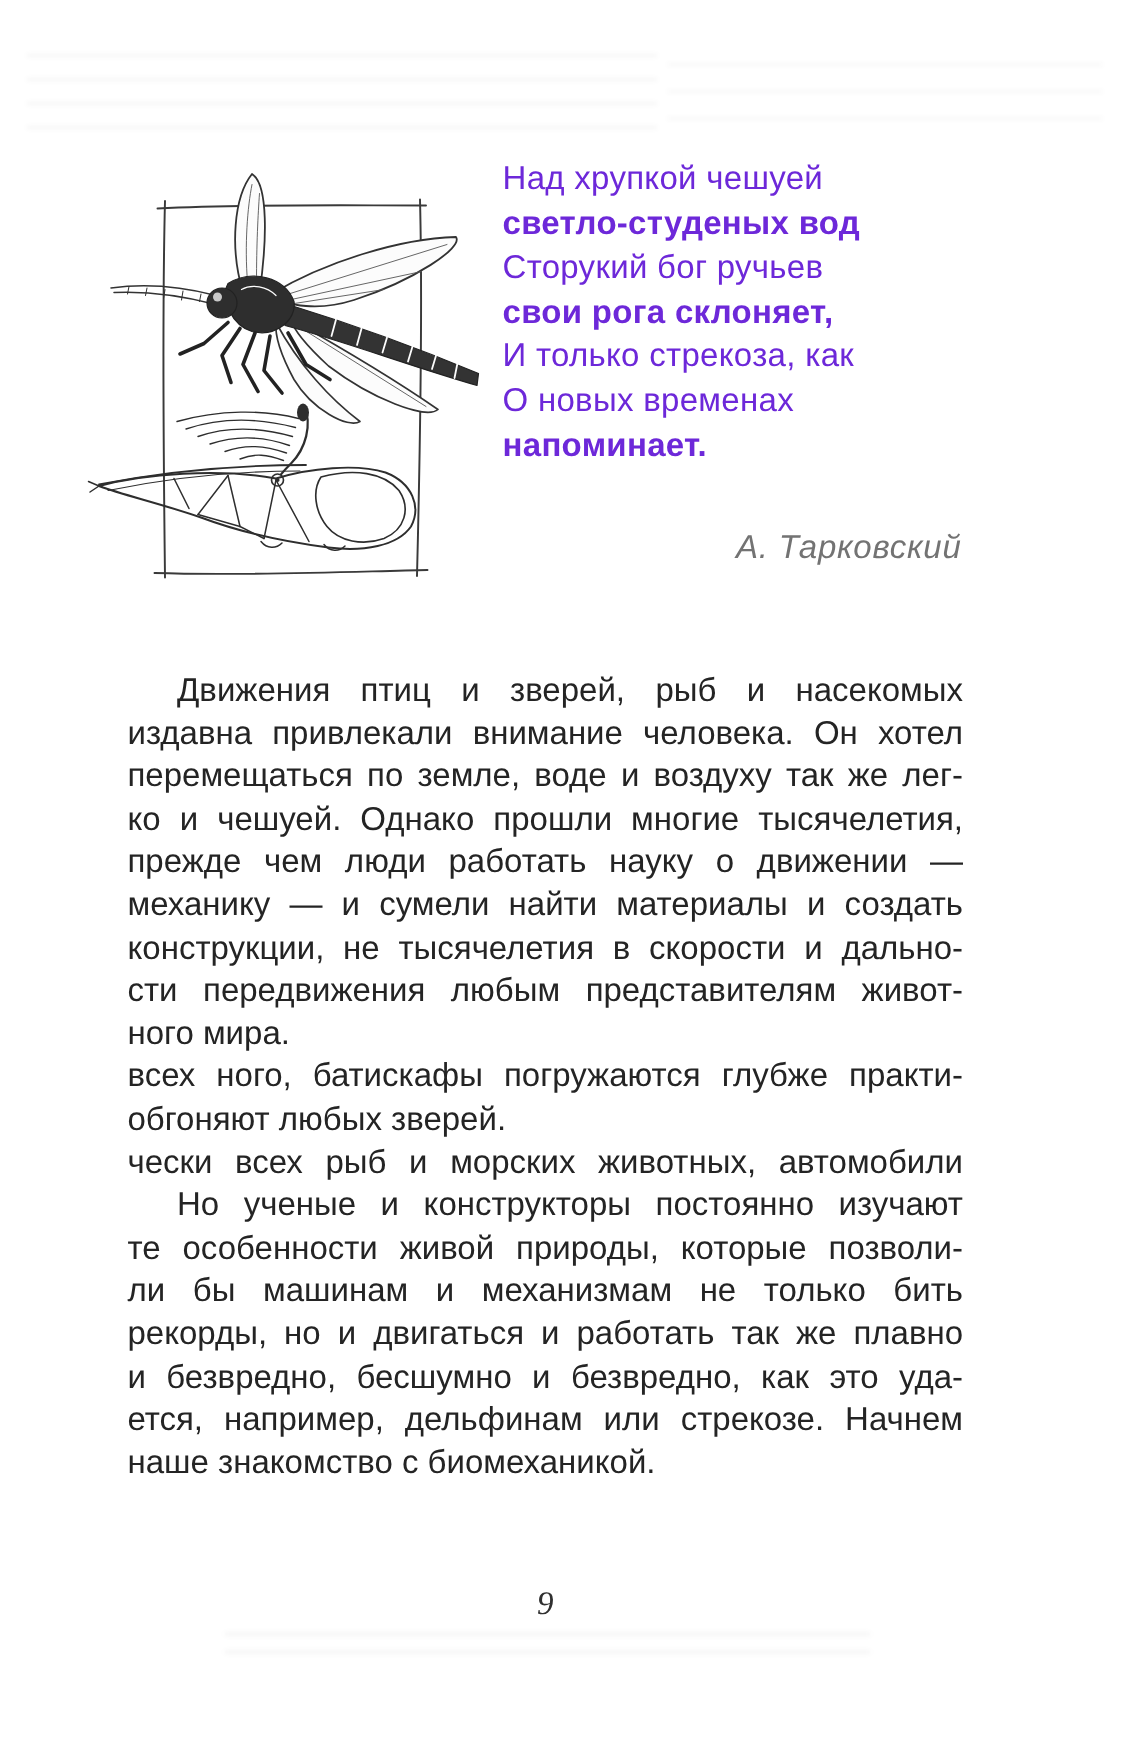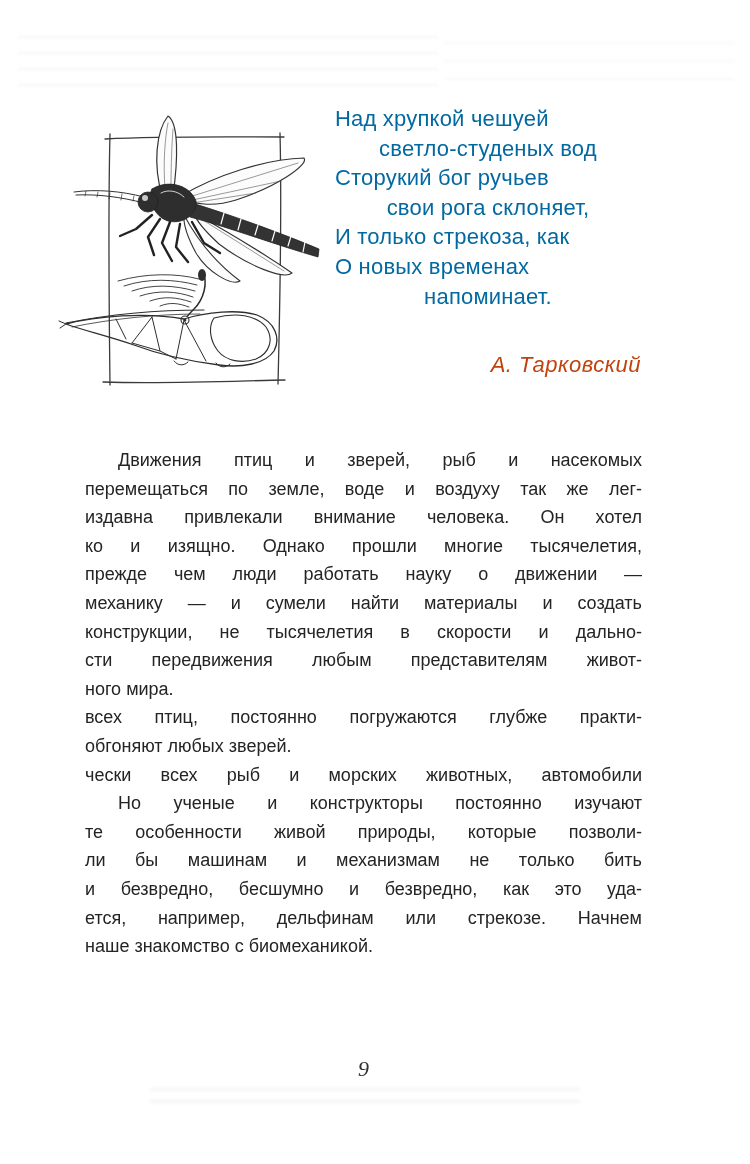--- a/index.html
+++ b/index.html
@@ -21,34 +21,34 @@
   .smudge.s3{left:150px;top:1088px;width:430px;height:24px;
     background:repeating-linear-gradient(180deg,rgba(60,60,60,.05) 0 3px,transparent 3px 12px);}
 
   .illustration{
     position:absolute;left:56px;top:103px;width:272px;height:290px;
   }
   .illustration svg{width:100%;height:100%;display:block;}
 
   .poem{
     position:absolute;left:335px;top:104px;width:306px;
-    font-size:22px;line-height:29.6px;color:#0369a1;
+    font-size:22px;line-height:29.6px;color:#6d28d9;
     letter-spacing:.2px;
   }
   .poem .p-left{text-align:left;}
-  .poem .p-right{text-align:center;}
+  .poem .p-right{text-align:left;font-weight:bold;}
   .attribution{
     position:absolute;left:335px;top:352px;width:306px;
-    font-size:22px;font-style:italic;text-align:right;color:#c2410c;
+    font-size:22px;font-style:italic;text-align:right;color:#737373;
     letter-spacing:.5px;
   }
 
   .body-text{
     position:absolute;left:85px;top:446px;width:557px;
-    font-size:18px;line-height:28.6px;color:#242424;
+    font-size:22px;line-height:28.6px;color:#242424;
   }
   .bline{
     text-align:justify;
     -moz-text-align-last:justify;
     text-align-last:justify;
     white-space:normal;
   }
   .bline.first{text-indent:33px;}
   .bline.plast{
     -moz-text-align-last:left;
@@ -158,38 +158,39 @@
     <div class="p-right">свои рога склоняет,</div>
     <div class="p-left">И только стрекоза, как</div>
     <div class="p-left">О новых временах</div>
     <div class="p-right">напоминает.</div>
   </div>
   <div class="attribution">А. Тарковский</div>
 
   <div class="body-text">
     <div class="para">
       <div class="bline first">Движения птиц и зверей, рыб и насекомых</div>
+      <div class="bline">издавна привлекали внимание человека. Он хотел</div>
       <div class="bline">перемещаться по земле, воде и воздуху так же лег-</div>
-      <div class="bline">издавна привлекали внимание человека. Он хотел</div>
-      <div class="bline">ко и изящно. Однако прошли многие тысячелетия,</div>
+      <div class="bline">ко и чешуей. Однако прошли многие тысячелетия,</div>
       <div class="bline">прежде чем люди работать науку о движении —</div>
       <div class="bline">механику — и сумели найти материалы и создать</div>
       <div class="bline">конструкции, не тысячелетия в скорости и дально-</div>
       <div class="bline">сти передвижения любым представителям живот-</div>
       <div class="bline plast">ного мира.</div>
     </div>
     <div class="para">
-      <div class="bline">всех птиц, постоянно погружаются глубже практи-</div>
+      <div class="bline">всех ного, батискафы погружаются глубже практи-</div>
       <div class="bline plast">обгоняют любых зверей.</div>
       <div class="bline">чески всех рыб и морских животных, автомобили</div>
     </div>
     <div class="para">
       <div class="bline first">Но ученые и конструкторы постоянно изучают</div>
       <div class="bline">те особенности живой природы, которые позволи-</div>
       <div class="bline">ли бы машинам и механизмам не только бить</div>
+      <div class="bline">рекорды, но и двигаться и работать так же плавно</div>
       <div class="bline">и безвредно, бесшумно и безвредно, как это уда-</div>
       <div class="bline">ется, например, дельфинам или стрекозе. Начнем</div>
       <div class="bline plast">наше знакомство с биомеханикой.</div>
     </div>
   </div>
 
   <div class="page-number">9</div>
 
 </div>
 

